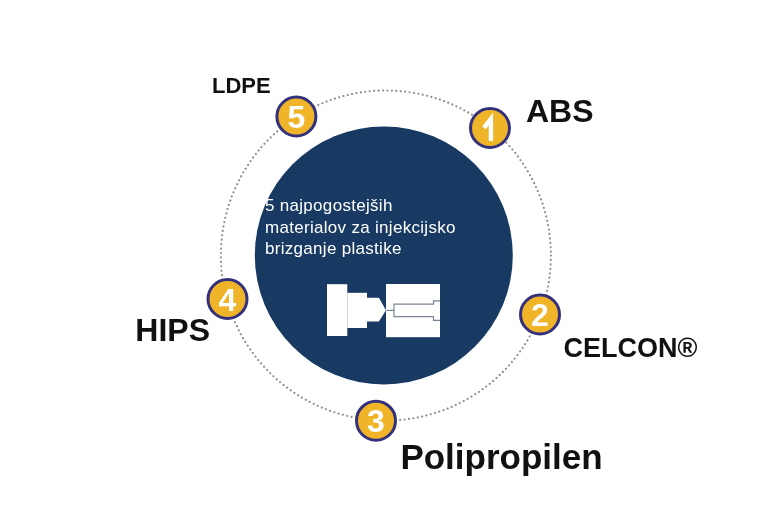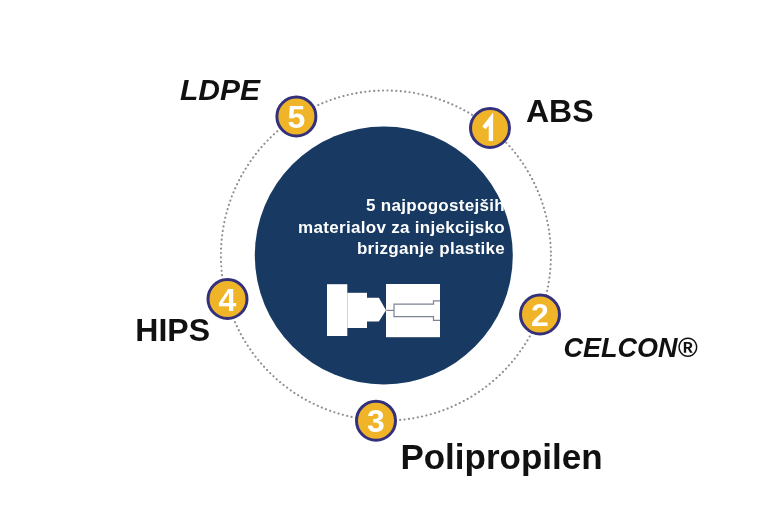--- a/index.html
+++ b/index.html
@@ -1,20 +1,20 @@
 <!DOCTYPE html>
 <html><head>
 <meta charset="utf-8">
 <style>
   html,body{margin:0;padding:0;}
   body{width:768px;height:512px;background:#ffffff;overflow:hidden;position:relative;
        font-family:"Liberation Sans", sans-serif;}
   .lbl{position:absolute;font-weight:bold;color:#111111;white-space:nowrap;line-height:1;}
-  #ctext{position:absolute;left:265px;top:195px;width:240px;text-align:right;
-         color:#ffffff;font-weight:bold;font-size:17px;line-height:21.5px;letter-spacing:0.3px;}
+  #ctext{position:absolute;left:265px;top:195px;width:240px;text-align:left;
+         color:#ffffff;font-weight:normal;font-size:17px;line-height:21.5px;letter-spacing:0.3px;}
 </style>
 </head>
 <body>
 <svg width="768" height="512" viewBox="0 0 768 512" style="position:absolute;left:0;top:0">
 
   <circle cx="385.9" cy="255.5" r="165" fill="none" stroke="#8d8f92" stroke-width="2.1" stroke-dasharray="0.1 4.35" stroke-linecap="round"></circle>
 
   <circle cx="383.8" cy="255.4" r="129" fill="#173962"></circle>
 
   <g fill="#ffffff">
@@ -37,17 +37,17 @@
   </g>
   <g fill="#ffffff" font-family="Liberation Sans" font-weight="bold" font-size="32px" text-anchor="middle">
     <text x="540" y="326.2">2</text>
     <text x="376" y="432.4">3</text>
     <text x="227.5" y="310.7">4</text>
     <text x="296.4" y="128.2">5</text>
   </g>
   <path d="M484.0,127.8 L490.9,118.9 L490.9,141" fill="none" stroke="#ffffff" stroke-width="4.4" stroke-linejoin="miter"></path>
 </svg>
 <div id="ctext">5 najpogostejših<br>materialov za injekcijsko<br>brizganje plastike</div>
-<div class="lbl" id="l-ldpe" style="left:180px;top:74.5px;font-size:30px;font-style:italic;">LDPE</div>
+<div class="lbl" id="l-ldpe" style="left:212px;top:74.5px;font-size:22px;">LDPE</div>
 <div class="lbl" id="l-abs" style="left:526px;top:95px;font-size:32px;">ABS</div>
-<div class="lbl" id="l-cel" style="left:563.5px;top:334.9px;font-size:27px;font-style:italic;">CELCON®</div>
+<div class="lbl" id="l-cel" style="left:563.5px;top:334.9px;font-size:27px;">CELCON®</div>
 <div class="lbl" id="l-hips" style="left:135.3px;top:314px;font-size:32px;">HIPS</div>
 <div class="lbl" id="l-poli" style="left:400.4px;top:439px;font-size:35px;">Polipropilen</div>
 
 </body></html>

